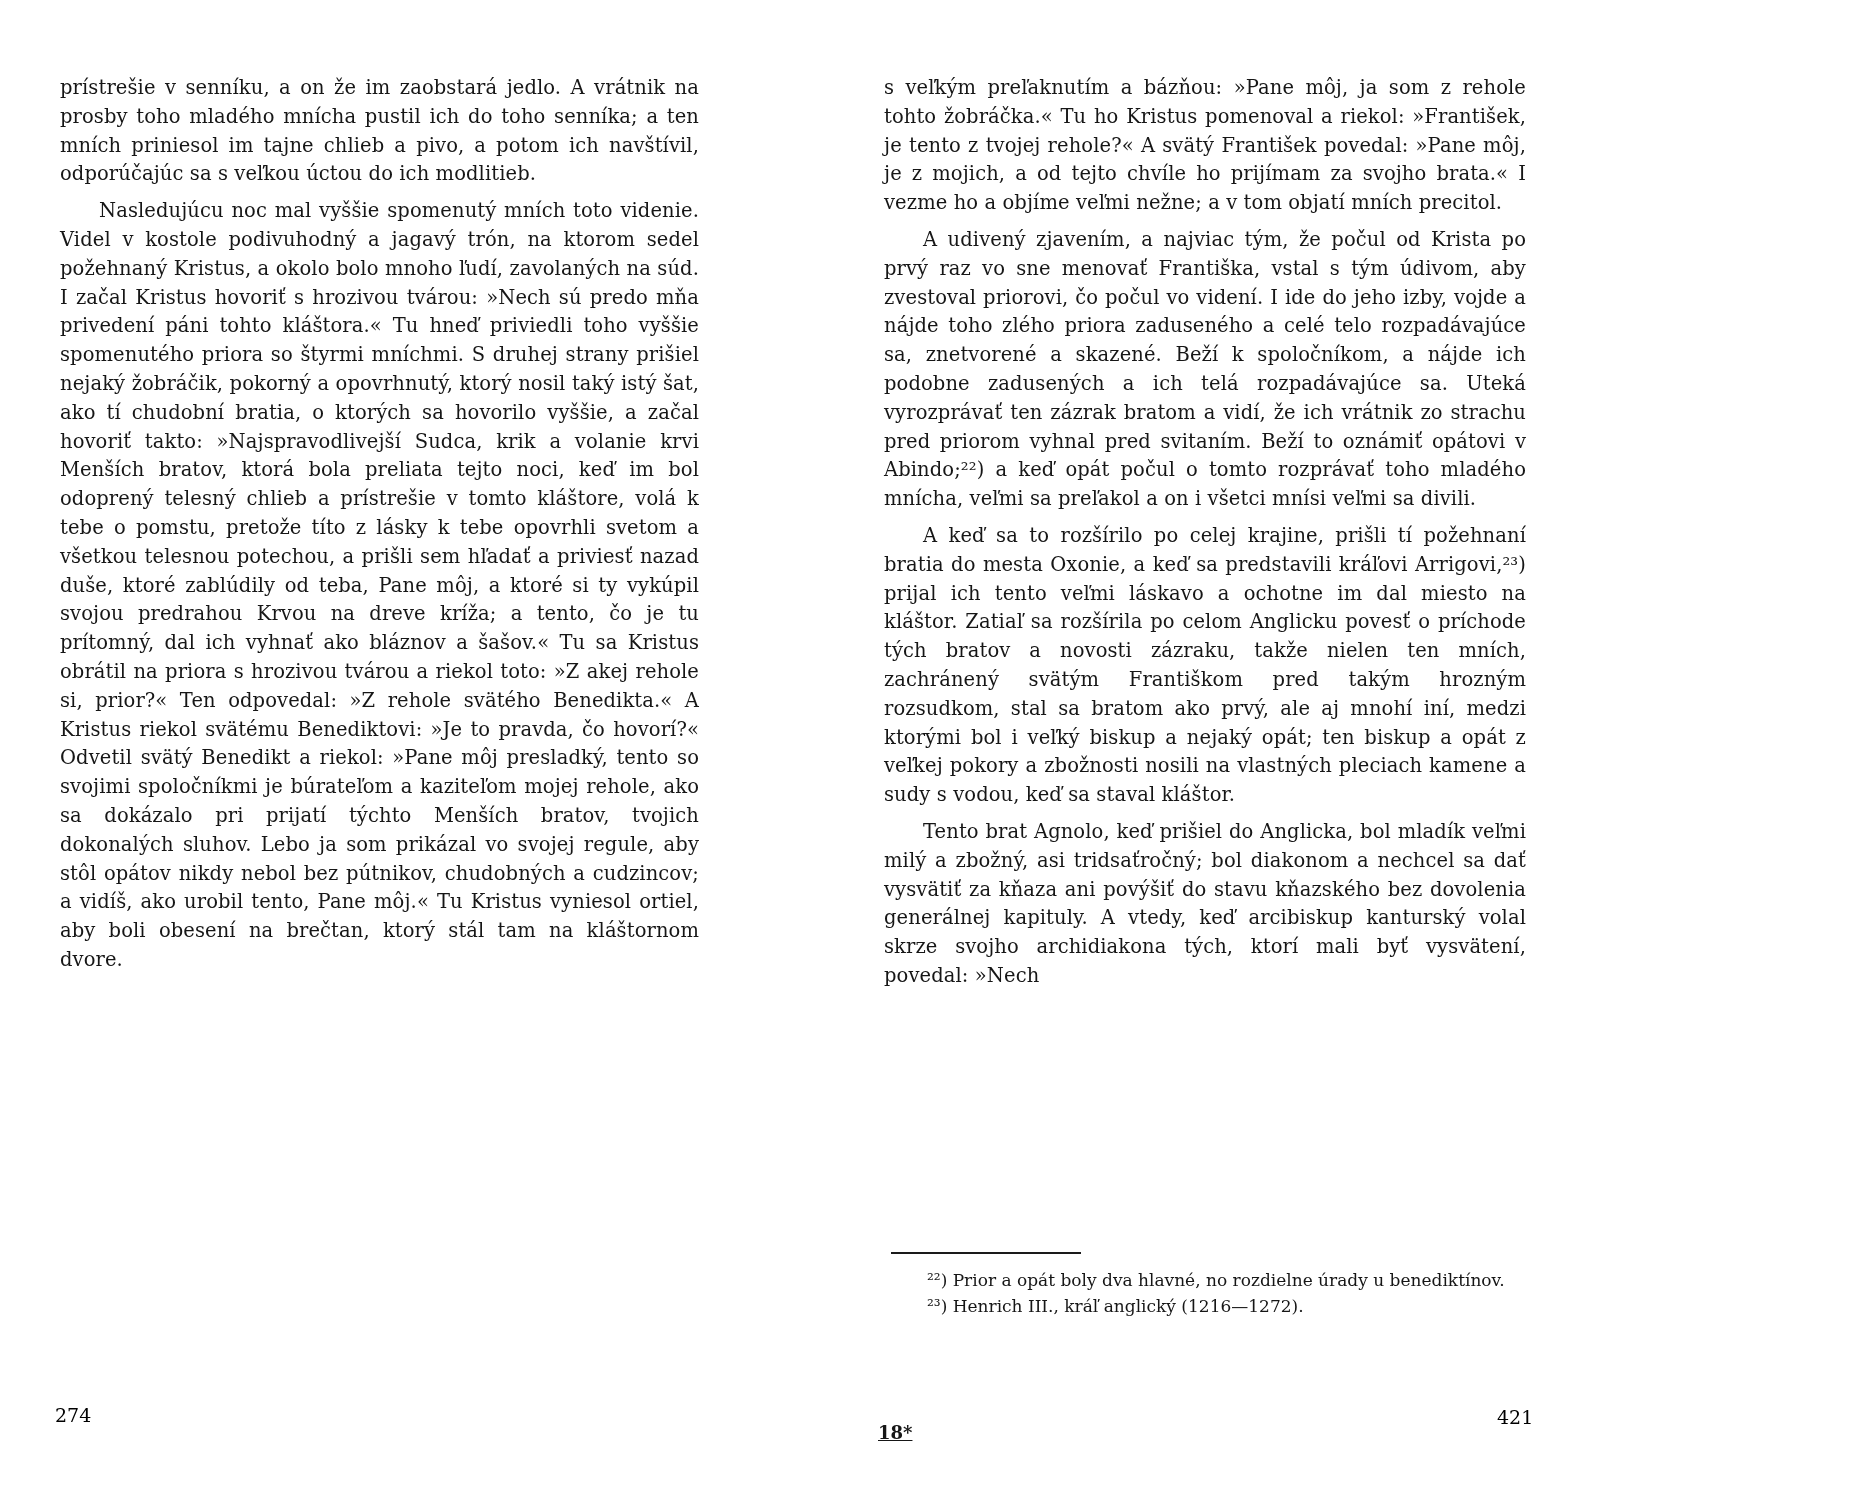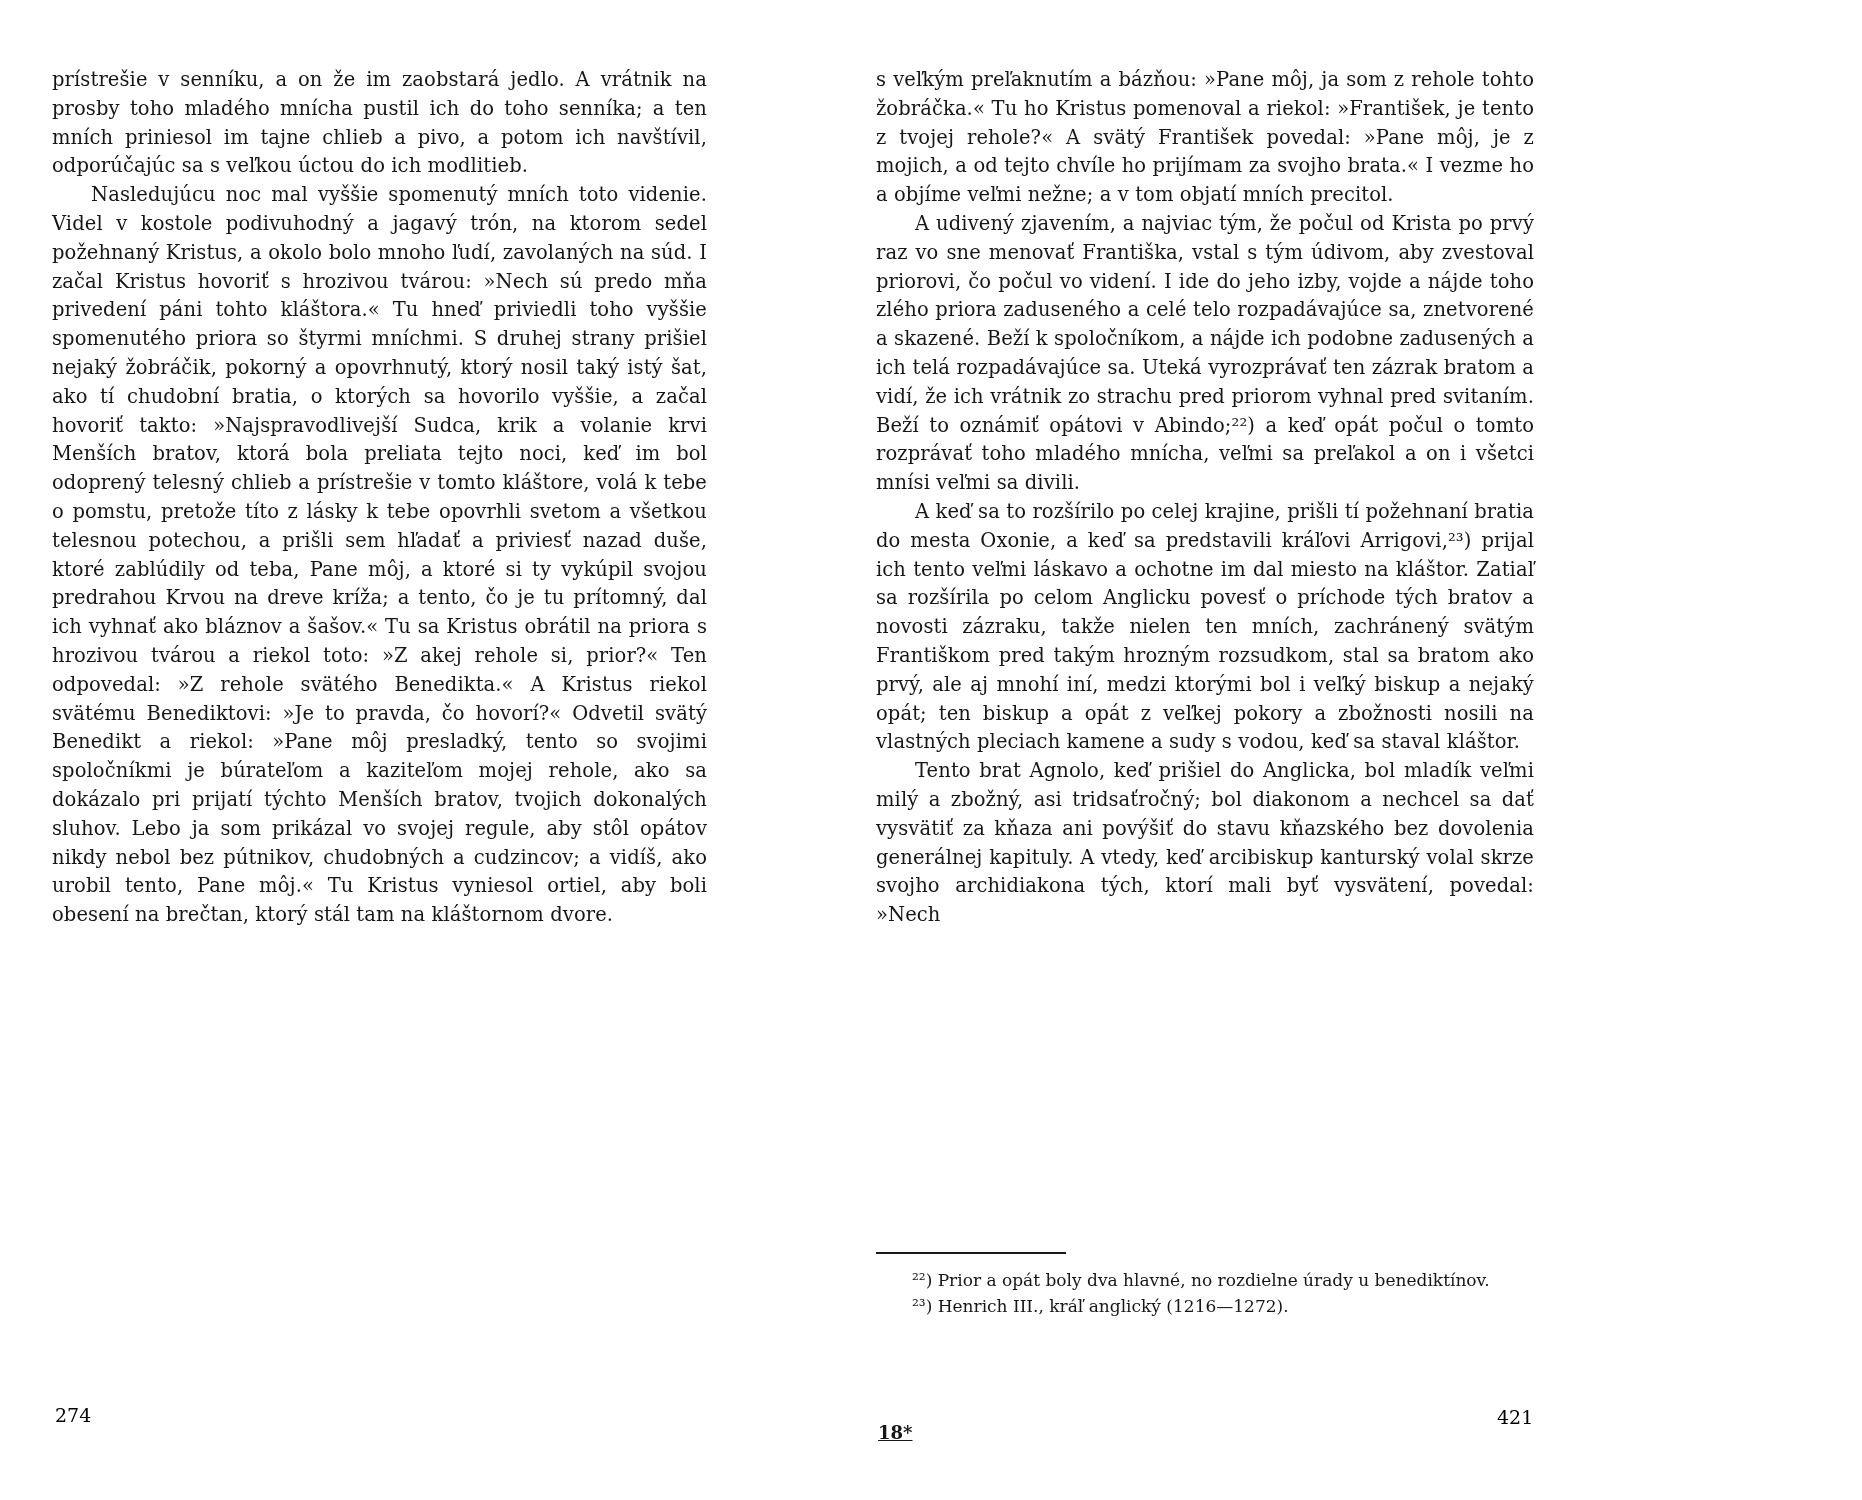--- a/index.html
+++ b/index.html
@@ -23,33 +23,33 @@
   }
   .page-left {
     left: 52px;
     width: 655px;
   }
   .page-right {
     left: 876px;
     width: 658px;
   }
   .page-body p {
-    margin: 0;
+    margin: 8px;
     font-size: 19.5px;
     line-height: 28.8px;
     text-align: justify;
     text-indent: 2em;
     letter-spacing: 0.1px;
   }
   .page-body p.noindent {
     text-indent: 0;
   }
   .footnotes {
     position: absolute;
-    left: 0;
+    left: 15px;
     top: 1186px;
     width: 100%;
   }
   .footnote-rule {
     width: 190px;
     height: 2px;
     background: #1a1a1a;
     margin: 0 0 14px 0;
   }
   .footnotes p {

